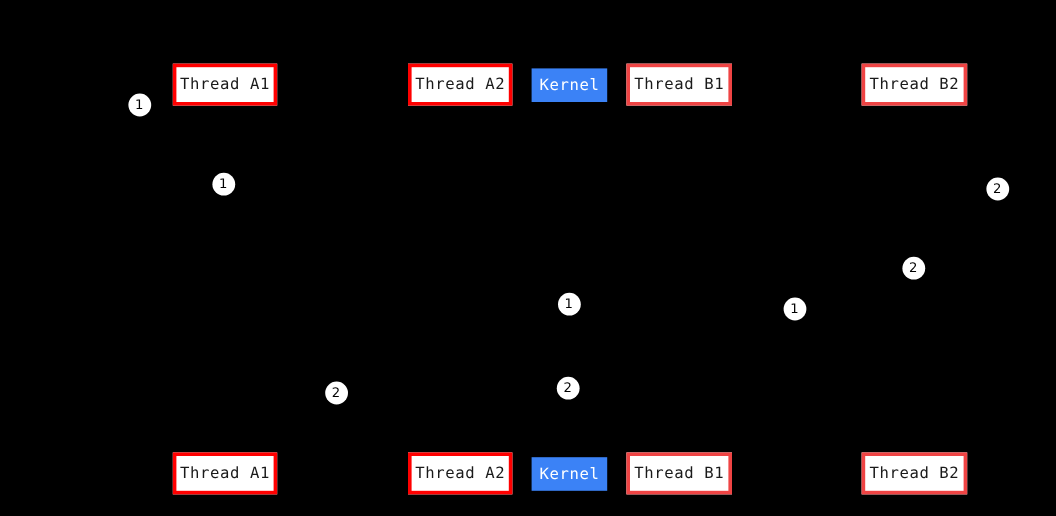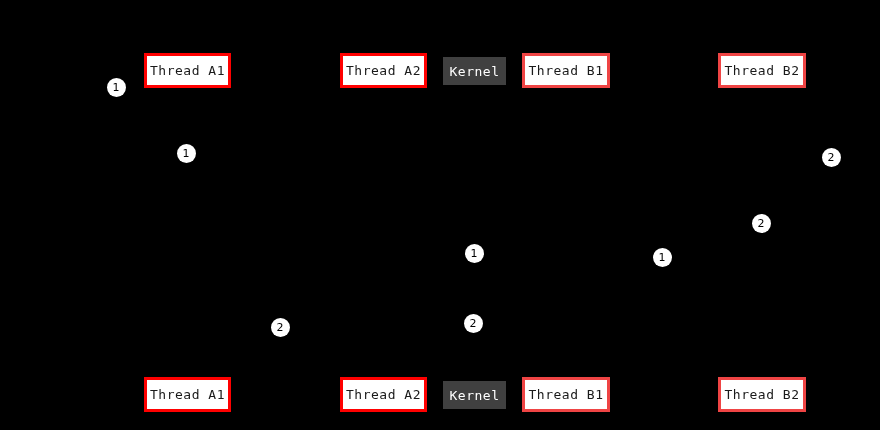--- a/index.html
+++ b/index.html
@@ -35,21 +35,21 @@
     user-select: none;
   }
   .participant.red {
     border: 3px solid #ff0000;
   }
   .participant.blue {
     border: 3px solid #ef4444;
   }
   .participant.filled-blue {
     border: 0px solid #0000ff;
-    background: #404040;
+    background: #3b82f6;
     color: #ffffff;
     text-align: center;
   }
 
   
   .lifeline {
     position: absolute;
     width: 1px;
     background: #000000;
     border-left: 1px dashed #000000;

